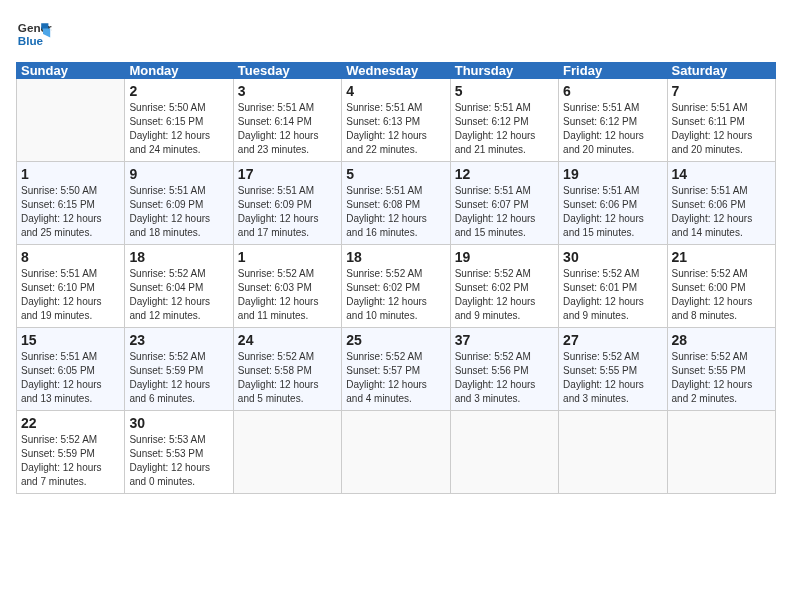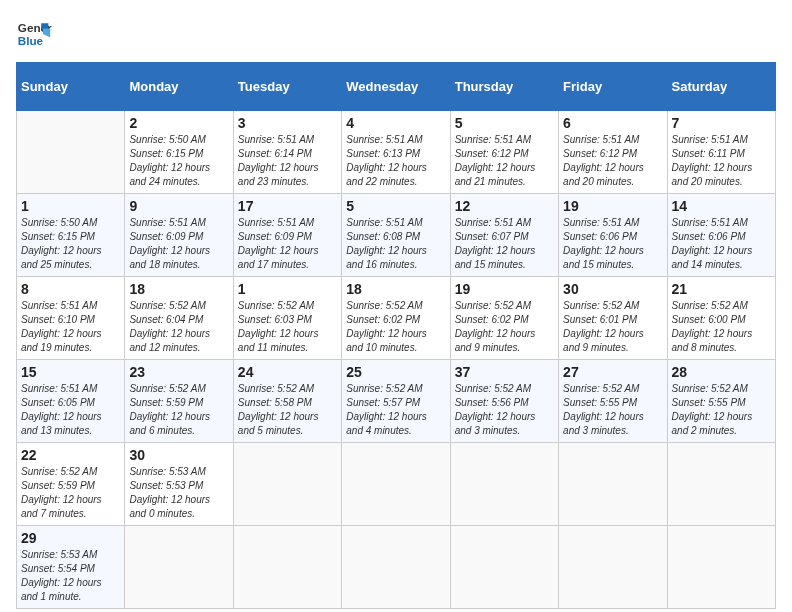--- a/index.html
+++ b/index.html
@@ -38,21 +38,21 @@
       color: #555;
     }
     table {
       width: 100%;
       border-collapse: collapse;
       font-size: 11px;
     }
     thead tr th {
       background: #2b6fbd;
       color: #fff;
-      padding: 16px 4px;
+      padding: 0 4px;
       text-align: left;
       font-size: 13px;
       font-weight: bold;
       border: 1px solid #2b6fbd;
     }
     tbody tr td {
       border: 1px solid #ccc;
       vertical-align: top;
       padding: 4px;
       width: 14.28%;
@@ -65,21 +65,20 @@
       font-size: 14px;
       font-weight: bold;
       color: #222;
       display: block;
       margin-bottom: 2px;
     }
     .day-info {
       font-size: 10px;
       color: #333;
       line-height: 1.4;
-      font-style: italic;
     }
     .empty-cell {
       background: #f9f9f9 !important;
     }
   </style>
 </head>
 <body>
 
 <div class="header-section">
   <div class="logo">
@@ -321,29 +320,14 @@
 Sunset: 5:53 PM
 Daylight: 12 hours
 and 0 minutes.</div>
         </td>
         <td class="empty-cell"></td>
         <td class="empty-cell"></td>
         <td class="empty-cell"></td>
         <td class="empty-cell"></td>
         <td class="empty-cell"></td>
       </tr>
-      <tr>
-        <td>
-          <span class="day-num">29</span>
-          <div class="day-info" style="white-space: pre-line;">Sunrise: 5:53 AM
-Sunset: 5:54 PM
-Daylight: 12 hours
-and 1 minute.</div>
-        </td>
-        <td class="empty-cell"></td>
-        <td class="empty-cell"></td>
-        <td class="empty-cell"></td>
-        <td class="empty-cell"></td>
-        <td class="empty-cell"></td>
-        <td class="empty-cell"></td>
-      </tr>
     </tbody>
 </table>
 
 </body></html>

